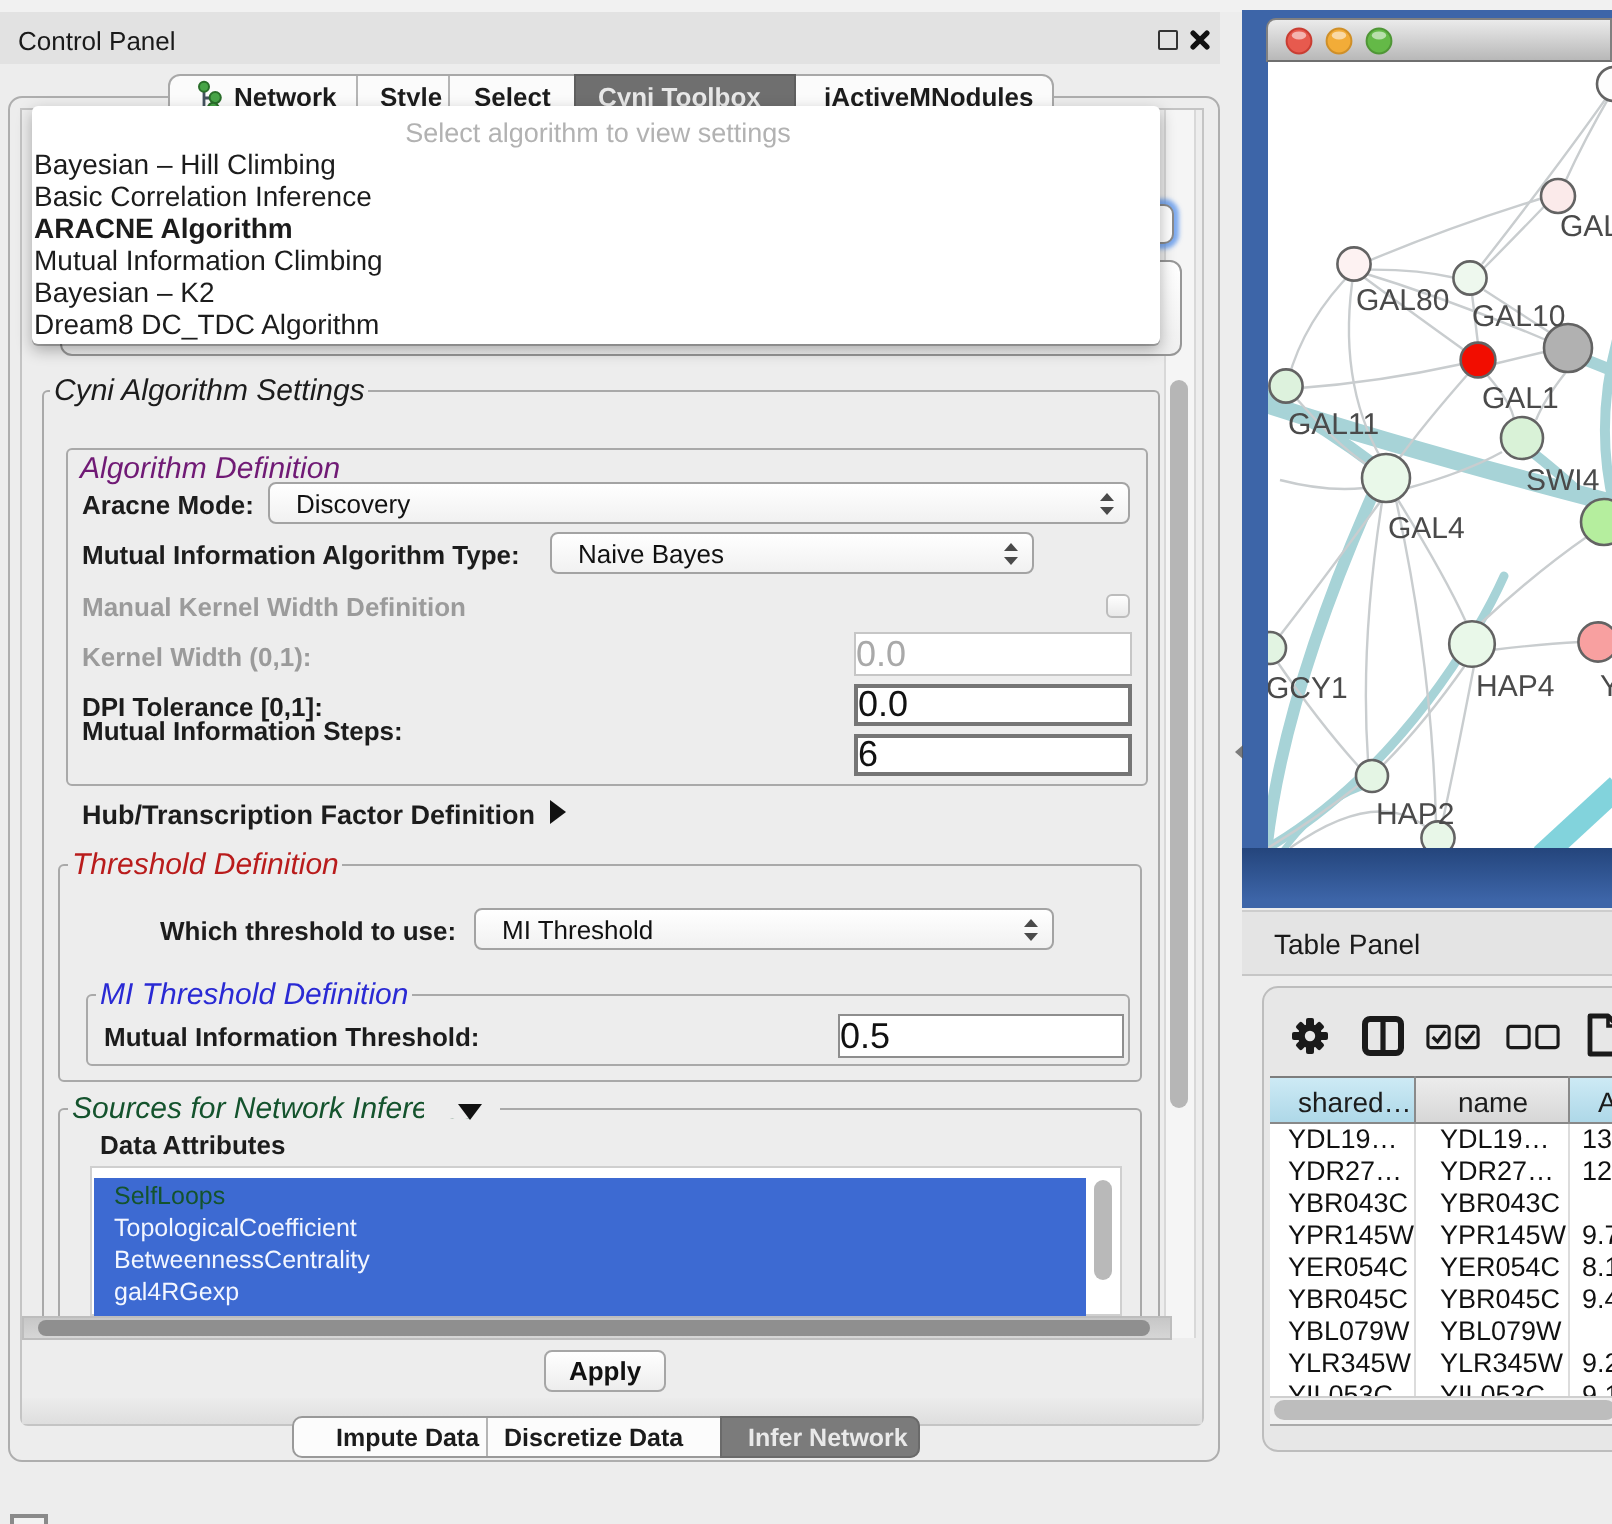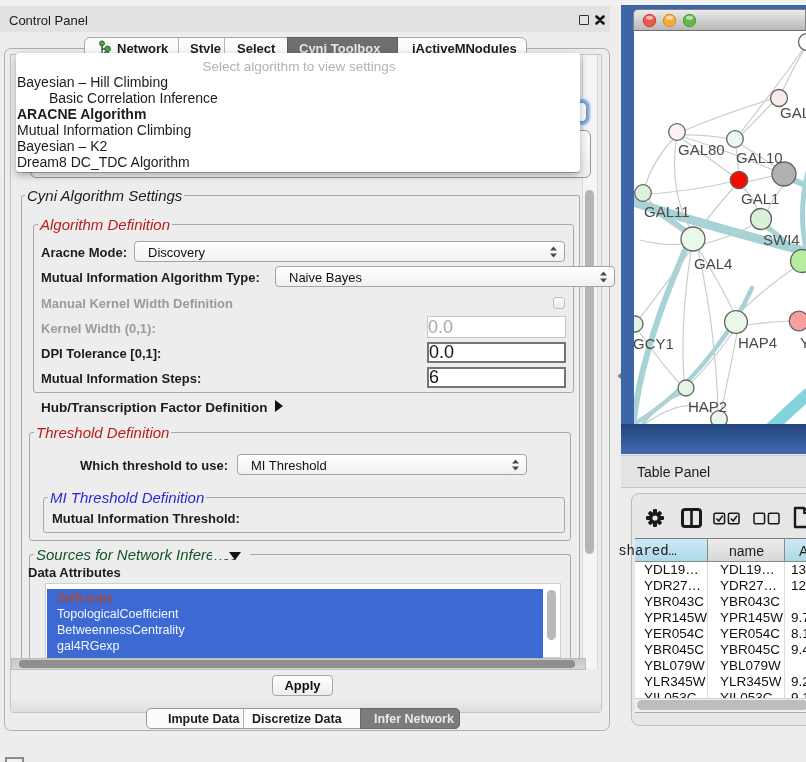--- a/index.html
+++ b/index.html
@@ -53,48 +53,48 @@
   <div class="abs" style="left:582px;top:55px;width:16px;height:614px;background:#f5f5f5;border-left:1px solid #d8d8d8;border-right:1px solid #d8d8d8;box-sizing:border-box;"></div>
   <div class="abs" style="left:585px;top:190px;width:9px;height:364px;background:#b6b6b6;border-radius:5px;"></div>
 
   <div class="abs" style="left:352px;top:102px;width:235px;height:20px;background:#fff;border:1px solid #8a8a8a;border-radius:5px;box-shadow:0 0 2px 2.5px rgba(96,152,238,0.8);box-sizing:border-box;"></div>
   <div class="abs" style="left:30px;top:130px;width:561px;height:48px;background:linear-gradient(#ffffff,#efefef);border:1px solid #979797;border-radius:6px;box-sizing:border-box;"></div>
 
   <div class="abs" style="left:21px;top:195px;width:559px;height:463px;border:1px solid #a9a9a9;border-bottom:none;border-radius:3px 3px 0 0;box-sizing:border-box;"></div>
   <div class="gtitle" style="left:25px;top:189px;color:#1c1c1c;">Cyni Algorithm Settings</div>
 
   <div class="gbox" style="left:33px;top:224px;width:541px;height:169px;"></div>
-  <div class="gtitle" style="left:38px;top:218px;color:#b91c1c;">Algorithm Definition</div>
+  <div class="gtitle" style="left:38px;top:228px;color:#701a75;">Algorithm Definition</div>
 
   <div class="abs lbl b" style="left:41px;top:245px;">Aracne Mode:</div>
   <div class="combo" style="left:134px;top:241px;width:431px;height:21px;">
     <span class="txt">Discovery</span>
     <svg width="9" height="13" viewBox="0 0 9 13">
         <path d="M4.5 1 L8 5 L1 5 Z M4.5 12 L8 8 L1 8 Z" fill="#4a4a4a"></path>
       </svg>
   </div>
 
   <div class="abs lbl b" style="left:41px;top:270px;">Mutual Information Algorithm Type:</div>
-  <div class="combo" style="left:275px;top:266px;width:340px;height:21px;">
+  <div class="combo" style="left:275px;top:266px;width:242px;height:21px;">
     <span class="txt">Naive Bayes</span>
     <svg width="9" height="13" viewBox="0 0 9 13">
         <path d="M4.5 1 L8 5 L1 5 Z M4.5 12 L8 8 L1 8 Z" fill="#4a4a4a"></path>
       </svg>
   </div>
 
   <div class="abs lbl b gray" style="left:41px;top:296px;">Manual Kernel Width Definition</div>
   <div class="abs" style="left:553px;top:297px;width:12px;height:12px;background:linear-gradient(#fefefe,#e9e9e9);border:1px solid #bcbcbc;border-radius:3px;box-sizing:border-box;"></div>
 
   <div class="abs lbl b gray" style="left:41px;top:321px;">Kernel Width (0,1):</div>
   <div class="tfield" style="left:427px;top:316px;width:139px;height:22px;border:1px solid #c6c6c6;color:#a9a9a9;line-height:20px;padding-right:5px;font-size:18px;">0.0</div>
 
   <div class="abs lbl b" style="left:41px;top:346px;">DPI Tolerance [0,1]:</div>
   <div class="tfield" style="left:427px;top:342px;width:139px;height:21px;border:2px solid #757575;line-height:17px;padding-right:4px;font-size:18px;">0.0</div>
 
-  <div class="abs lbl b" style="left:41px;top:371px;">Mutual Information Steps:</div>
+  <div class="abs lbl b" style="left:41px;top:358px;">Mutual Information Steps:</div>
   <div class="tfield" style="left:427px;top:367px;width:139px;height:21px;border:2px solid #757575;line-height:17px;padding-right:4px;font-size:18px;">6</div>
 
   <div class="abs lbl b" style="left:41px;top:400px;font-size:13.5px;">Hub/Transcription Factor Definition</div>
   <svg class="abs" style="left:274px;top:399px;" width="10" height="14" viewBox="0 0 10 14">
       <path d="M1 1 L9 7 L1 13 Z" fill="#111"></path>
     </svg>
 
   <div class="gbox" style="left:29px;top:432px;width:542px;height:109px;"></div>
   <div class="gtitle" style="left:34px;top:426px;color:#b91c1c;">Threshold Definition</div>
 
@@ -102,33 +102,34 @@
   <div class="combo" style="left:237px;top:454px;width:290px;height:21px;">
     <span class="txt">MI Threshold</span>
     <svg width="9" height="13" viewBox="0 0 9 13">
         <path d="M4.5 1 L8 5 L1 5 Z M4.5 12 L8 8 L1 8 Z" fill="#4a4a4a"></path>
       </svg>
   </div>
 
   <div class="gbox" style="left:43px;top:497px;width:522px;height:36px;"></div>
   <div class="gtitle" style="left:48px;top:491px;color:#2a2ad4;">MI Threshold Definition</div>
   <div class="abs lbl b" style="left:52px;top:511px;">Mutual Information Threshold:</div>
+  <div class="tfield" style="left:419px;top:507px;width:143px;height:22px;border:1px solid #8e8e8e;line-height:20px;padding-right:5px;font-size:18px;">0.5</div>
 
   <div class="abs" style="left:29px;top:554px;width:542px;height:104px;border:1px solid #a9a9a9;border-bottom:none;border-radius:3px 3px 0 0;box-sizing:border-box;"></div>
   <div class="gtitle" style="left:34px;top:548px;color:#14532d;">Sources for Network Inference</div>
   <div class="abs" style="left:212px;top:550px;width:38px;height:9px;background:#ededed;"></div>
   <svg class="abs" style="left:228px;top:551px;" width="14" height="10" viewBox="0 0 14 10">
       <path d="M1 1 L13 1 L7 9 Z" fill="#111"></path>
     </svg>
 
-  <div class="abs lbl b" style="left:28px;top:565px;">Data Attributes</div>
+  <div class="abs lbl b" style="left:50px;top:565px;">Data Attributes</div>
 
   <div class="abs" style="left:45px;top:583px;width:516px;height:75px;background:#ffffff;border:1px solid #cfcfcf;box-sizing:border-box;"></div>
   <div class="abs" style="left:47px;top:589px;width:496px;height:69px;background:#3d6ad2;"></div>
-  <div class="abs lbl" style="left:57px;top:591px;color:#c2410c;font-size:12.5px;">SelfLoops</div>
+  <div class="abs lbl" style="left:57px;top:591px;color:#14532d;font-size:12.5px;">SelfLoops</div>
   <div class="abs lbl" style="left:57px;top:607px;color:#f2f6ff;font-size:12.5px;">TopologicalCoefficient</div>
   <div class="abs lbl" style="left:57px;top:623px;color:#f2f6ff;font-size:12.5px;">BetweennessCentrality</div>
   <div class="abs lbl" style="left:57px;top:639px;color:#f2f6ff;font-size:12.5px;text-align:right;">gal4RGexp</div>
   <div class="abs" style="left:547px;top:590px;width:9px;height:50px;background:#b9b9b9;border-radius:5px;"></div>
 
   <div class="abs" style="left:11px;top:658px;width:575px;height:12px;background:linear-gradient(#c7c7c7,#d6d6d6);border:1px solid #bdbdbd;box-sizing:border-box;"></div>
   <div class="abs" style="left:19px;top:660px;width:556px;height:8px;background:#8f8f8f;border-radius:4px;"></div>
 
   <div class="abs" style="left:272px;top:675px;width:61px;height:21px;background:linear-gradient(#ffffff,#ededed);border:1px solid #a6a6a6;border-radius:4px;box-sizing:border-box;text-align:center;font-size:13px;font-weight:bold;color:#111;line-height:19px;">Apply</div>
 
@@ -137,21 +138,21 @@
   <div class="abs" style="left:243px;top:709px;width:1px;height:19px;background:#b5b5b5;"></div>
   <div class="abs lbl b" style="left:168px;top:712px;font-size:12.5px;">Impute Data</div>
   <div class="abs lbl b" style="left:252px;top:712px;font-size:12.5px;">Discretize Data</div>
   <div class="abs lbl b" style="left:374px;top:712px;font-size:12.5px;color:#e9e9e9;">Infer Network</div>
 
   <div class="abs" style="left:5px;top:757px;width:19px;height:14px;border:2px solid #8a8a8a;background:#f2f2f2;box-sizing:border-box;"></div>
 
   <div class="abs" style="left:16px;top:53px;width:564px;height:119px;background:#ffffff;border-radius:3px;box-shadow:0 1px 0 rgba(0,0,0,0.25),0 3px 8px rgba(0,0,0,0.3);"></div>
   <div class="abs lbl" style="left:0;top:59px;width:598px;text-align:center;color:#b2b2b2;font-size:13.5px;">Select algorithm to view settings</div>
   <div class="abs lbl" style="left:17px;top:74px;font-size:14px;">Bayesian – Hill Climbing</div>
-  <div class="abs lbl" style="left:17px;top:90px;font-size:14px;padding-left:32px;">Basic Correlation Inference</div>
+  <div class="abs lbl" style="left:17px;top:90px;font-size:14px;">Basic Correlation Inference</div>
   <div class="abs lbl b" style="left:17px;top:106px;font-size:14px;">ARACNE Algorithm</div>
   <div class="abs lbl" style="left:17px;top:122px;font-size:14px;">Mutual Information Climbing</div>
   <div class="abs lbl" style="left:17px;top:138px;font-size:14px;">Bayesian – K2</div>
   <div class="abs lbl" style="left:17px;top:154px;font-size:14px;">Dream8 DC_TDC Algorithm</div>
 
   <div class="abs" style="left:621px;top:5px;width:185px;height:449px;background:#3d65a8;"></div>
 
   <div class="abs" style="left:621px;top:424px;width:185px;height:26px;background:linear-gradient(#24457c,#3d65a8);"></div>
 
   <div class="abs" style="left:633px;top:9px;width:173px;height:22px;background:linear-gradient(#ebebeb,#b8b8b8);border:1px solid #808080;border-bottom:1px solid #6f6f6f;border-radius:5px 0 0 0;box-sizing:border-box;"></div>
@@ -281,21 +282,21 @@
     <path d="M2 2 L11 2 L16 7 L16 21 L2 21 Z" fill="none" stroke="#1a1a1a" stroke-width="2.4" stroke-linejoin="round"></path>
     <path d="M11 2 L11 7 L16 7" fill="none" stroke="#1a1a1a" stroke-width="1.8"></path>
   </svg>
 
   <div class="abs" style="left:635px;top:538px;width:171px;height:174px;background:#fff;"></div>
   <div class="abs" style="left:635px;top:538px;width:73px;height:24px;background:linear-gradient(#cdeaf5,#aed8e8);border-top:1px solid #7d7d7d;border-bottom:1px solid #888;box-sizing:border-box;"></div>
   <div class="abs" style="left:708px;top:538px;width:77px;height:24px;background:linear-gradient(#ececec,#d7d7d7);border-top:1px solid #7d7d7d;border-bottom:1px solid #888;box-sizing:border-box;"></div>
   <div class="abs" style="left:785px;top:538px;width:21px;height:24px;background:linear-gradient(#cdeaf5,#aed8e8);border-top:1px solid #7d7d7d;border-bottom:1px solid #888;box-sizing:border-box;"></div>
   <div class="abs" style="left:707px;top:538px;width:1px;height:24px;background:#8a8a8a;"></div>
   <div class="abs" style="left:784px;top:538px;width:1px;height:24px;background:#8a8a8a;"></div>
-  <div class="abs lbl" style="left:604px;top:543px;width:73px;text-align:right;font-size:14px;font-family:Liberation Mono, monospace;">shared…</div>
+  <div class="abs lbl" style="left:649px;top:543px;width:73px;text-align:left;font-size:14px;">shared…</div>
   <div class="abs lbl" style="left:708px;top:543px;width:77px;text-align:center;font-size:14px;">name</div>
   <div class="abs lbl" style="left:799px;top:543px;font-size:14px;">A</div>
 
   <div class="abs" style="left:707px;top:562px;width:1px;height:136px;background:#dcdcdc;"></div>
   <div class="abs" style="left:784px;top:562px;width:1px;height:136px;background:#dcdcdc;"></div>
 
   <div class="abs" style="left:635px;top:562px;width:171px;height:140px;overflow:hidden;font-size:13.5px;color:#111;">
     <div style="position:absolute;left:9px;top:0px;line-height:16px;">YDL19…<br>YDR27…<br>YBR043C<br>YPR145W<br>YER054C<br>YBR045C<br>YBL079W<br>YLR345W<br>YIL053C</div>
     <div style="position:absolute;left:85px;top:0px;line-height:16px;">YDL19…<br>YDR27…<br>YBR043C<br>YPR145W<br>YER054C<br>YBR045C<br>YBL079W<br>YLR345W<br>YIL053C</div>
     <div style="position:absolute;left:156px;top:0px;line-height:16px;">13.<br>12.<br><br>9.7<br>8.1<br>9.4<br><br>9.2<br>9.1</div>

